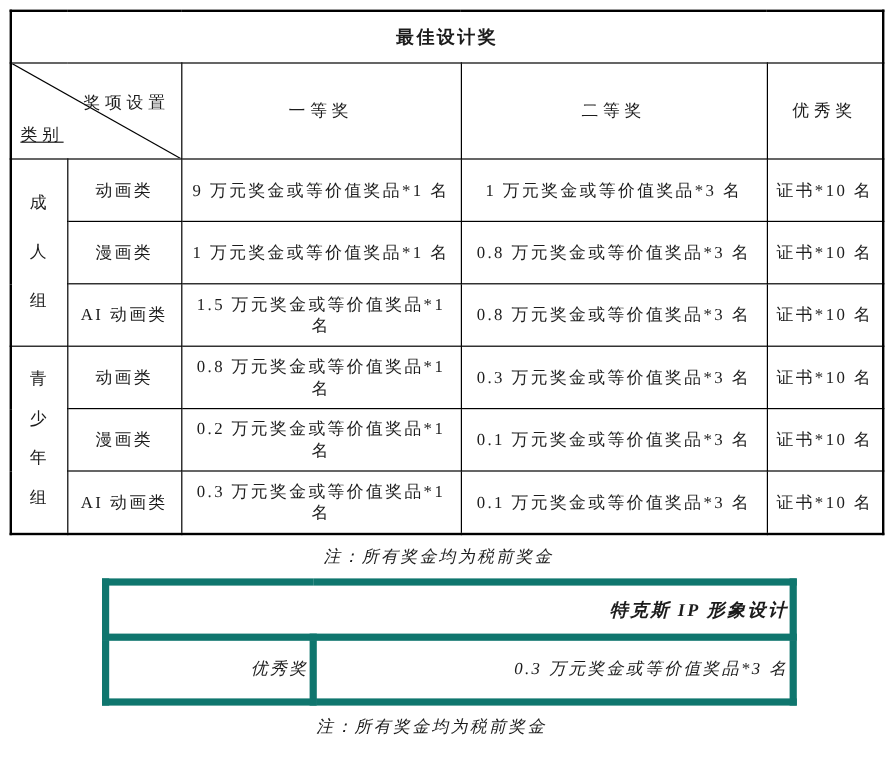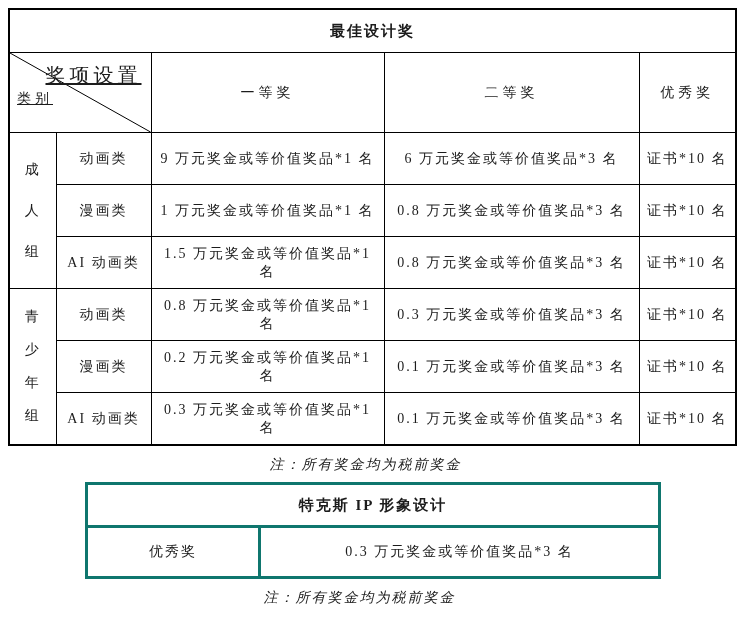--- a/index.html
+++ b/index.html
@@ -40,25 +40,25 @@
   tr.data-row td { height: 51px; }
 
   
   td.corner { position: relative; padding: 0; }
   .corner svg.diag {
     position: absolute; top: 0; left: 0;
     width: 100%; height: 100%;
     display: block;
   }
   .corner .corner-top {
-    position: absolute; top: 9px; right: 9px;
-    font-size: 20px; letter-spacing: 4px; text-decoration: underline;
+    position: absolute; top: 24px; right: 9px;
+    font-size: 14px; letter-spacing: 4px;
   }
   .corner .corner-bottom {
-    position: absolute; bottom: 24px; left: 7px;
+    position: absolute; bottom: 10px; left: 7px;
     font-size: 14px; letter-spacing: 4px; text-decoration: underline;
   }
 
   
   td.group-cell { padding: 0; }
   .group-stack {
     display: flex;
     flex-direction: column;
     justify-content: space-evenly;
     align-items: center;
@@ -85,26 +85,27 @@
 
   
   table.ip-table {
     border-collapse: collapse;
     table-layout: fixed;
     margin: 7px 0 0 85px;
     width: 573px;
     border: 2px solid #000;
   }
   table.ip-table td {
-    border: 3px solid #0f766e;
-    text-align: center;
+    border: 6px solid #0f766e;
+    text-align: right;
     vertical-align: middle;
     font-size: 14px;
     letter-spacing: 2px;
     overflow: hidden;
+    font-style: italic;
   }
   tr.ip-title-row td {
     height: 38px;
     font-weight: bold;
     font-size: 15px;
     letter-spacing: 2px;
   }
   tr.ip-data-row td { height: 46px; }
   td.ip-label-cell { letter-spacing: 3px; }
 </style>
@@ -141,21 +142,21 @@
       <tr class="data-row">
         <td rowspan="3" class="group-cell">
           <div class="group-stack">
             <span>成</span>
             <span>人</span>
             <span>组</span>
           </div>
         </td>
         <td class="category-cell">动画类</td>
         <td class="prize-cell">9 万元奖金或等价值奖品*1 名</td>
-        <td class="prize-cell">6 万元奖金或等价值奖品*3 名</td>
+        <td class="prize-cell">1 万元奖金或等价值奖品*3 名</td>
         <td class="prize-cell">证书*10 名</td>
       </tr>
       <tr class="data-row">
         <td class="category-cell">漫画类</td>
         <td class="prize-cell">1 万元奖金或等价值奖品*1 名</td>
         <td class="prize-cell">0.8 万元奖金或等价值奖品*3 名</td>
         <td class="prize-cell">证书*10 名</td>
       </tr>
       <tr class="data-row">
         <td class="category-cell">AI 动画类</td>

